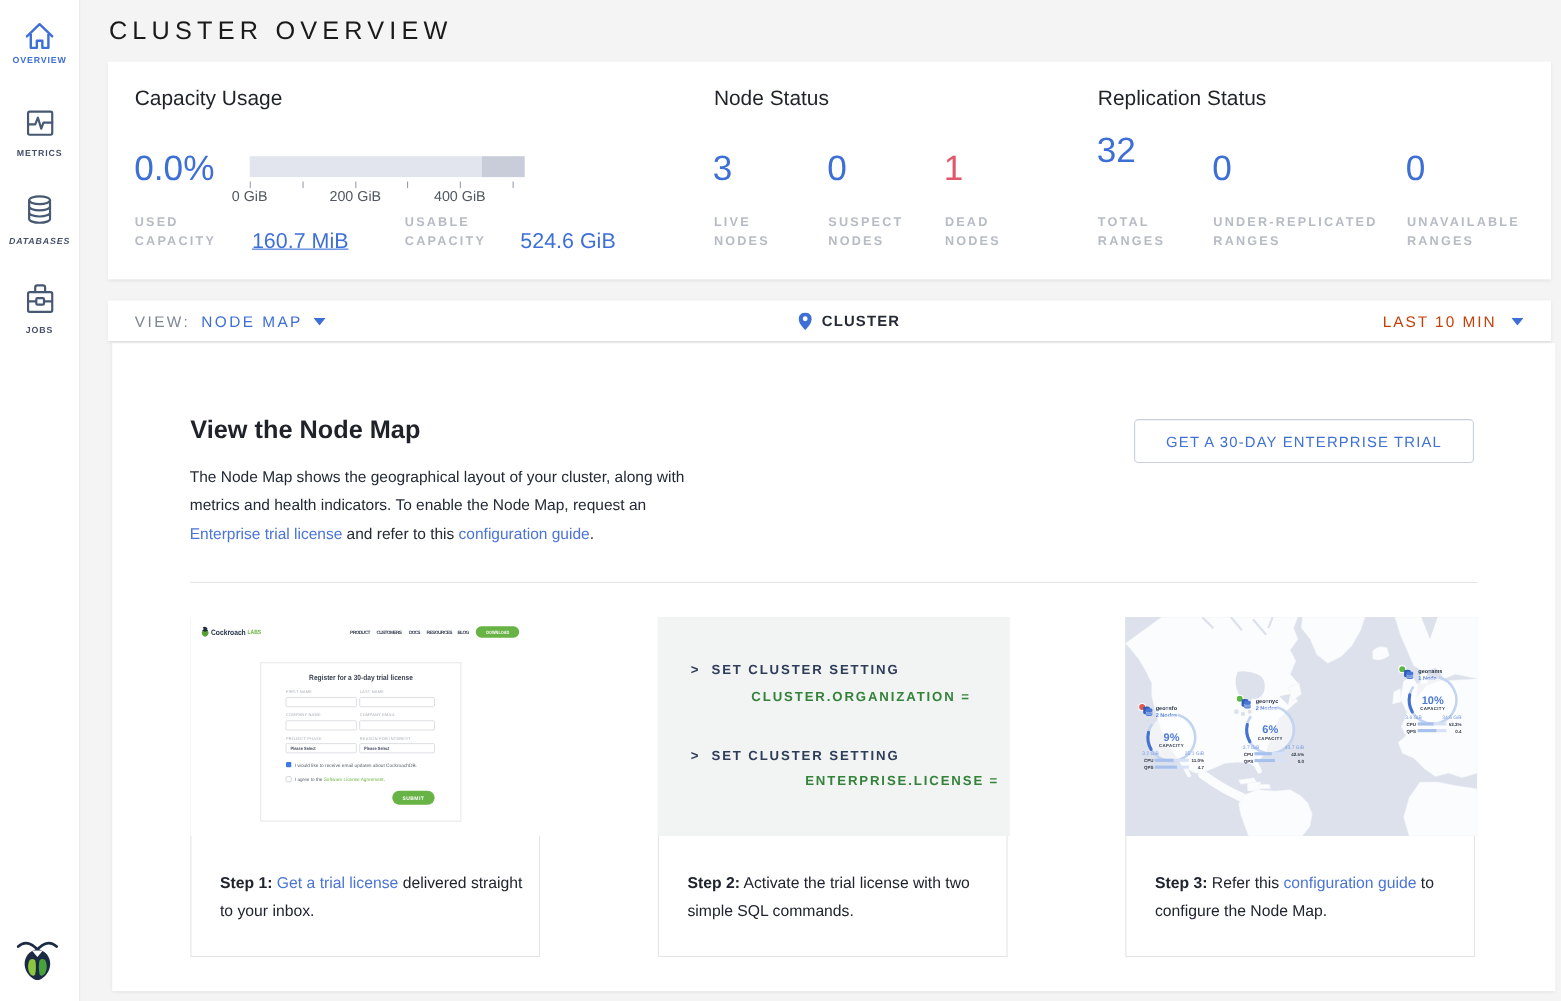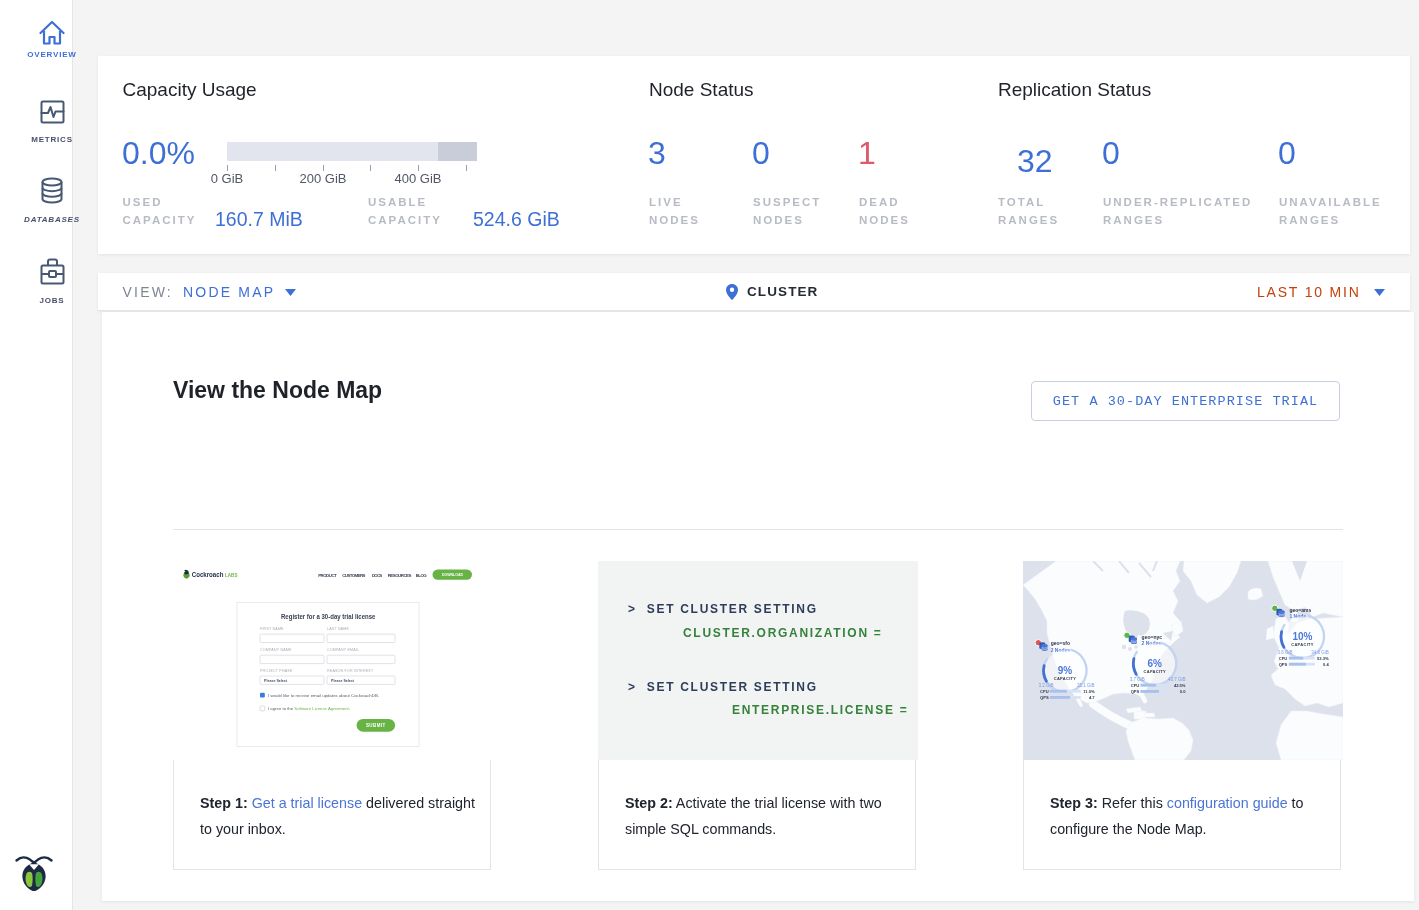--- a/index.html
+++ b/index.html
@@ -1,21 +1,21 @@
 <!DOCTYPE html>
 <html><head>
 <meta charset="utf-8">
 <style>
   * { margin:0; padding:0; box-sizing:border-box; }
   html,body { width:1419px; height:910px; overflow:hidden; }
   body { background:#f4f4f5; font-family:"Liberation Sans",sans-serif; position:relative; }
   .abs { position:absolute; }
   
   #sidebar { position:absolute; left:0; top:0; width:73px; height:910px; background:#fff; border-right:1px solid #e5e5e5; }
-  .navitem { position:absolute; left:16px; width:72px; text-align:center; }
+  .navitem { position:absolute; left:0; width:72px; text-align:center; }
   .navlabel { font-size:8px; font-weight:bold; letter-spacing:0.8px; color:#47506b; margin-top:6px; }
   .navitem svg { display:block; margin:0 auto; }
   
   #content { position:absolute; left:98px; top:0; width:1312px; height:910px; }
   .card { position:absolute; background:#fff; box-shadow:0 1px 3px rgba(0,0,0,0.07); }
   .seclabel { font-size:11.5px; letter-spacing:2px; color:#b7bbc3; line-height:17.5px; font-weight:bold; }
   .bignum { font-size:32px; color:#3d6fd6; line-height:1; }
   .sectitle { font-size:19px; color:#1f2229; line-height:1; }
   .statval { font-size:19.5px; color:#3d6fd6; line-height:1; }
 </style>
@@ -57,20 +57,21 @@
   <svg class="abs" style="left:14px; top:850px;" width="40" height="41" viewBox="0 0 40 41">
     <path d="M2.5 10.5 C9 4.5 16 7 24.5 18.5" stroke="#1c2a44" stroke-width="2.4" fill="none" stroke-linecap="round"></path>
     <path d="M37.5 10.5 C31 4.5 24 7 15.5 18.5" stroke="#1c2a44" stroke-width="2.4" fill="none" stroke-linecap="round"></path>
     <path d="M20 12.5 C27.5 14.5 32 20 31.6 27 C31.2 34 26 39.5 20 41.5 C14 39.5 8.8 34 8.4 27 C8 20 12.5 14.5 20 12.5 Z" fill="#1c2a44"></path>
     <path d="M15 14.2 L25 14.2 L20 20 Z" fill="#fff"></path>
     <path d="M12.2 24.5 C12.8 21.8 15.8 20.8 18 23 C18.9 26.5 18.9 31 18 35.8 C16.3 38.3 13.3 36.6 12.2 33 C11.3 30 11.3 27.3 12.2 24.5 Z" fill="#8cc63f"></path>
     <path d="M27.8 24.5 C27.2 21.8 24.2 20.8 22 23 C21.1 26.5 21.1 31 22 35.8 C23.7 38.3 26.7 36.6 27.8 33 C28.7 30 28.7 27.3 27.8 24.5 Z" fill="#46a33c"></path>
   </svg>
 </div>
 <div id="content">
+  <div id="h1" class="abs" style="left:1px; top:16px; font-size:23px; letter-spacing:4.7px; color:#1a1a1a; line-height:1;">CLUSTER OVERVIEW</div>
 
   <div class="card" id="summary" style="left:0; top:56px; width:1312px; height:198px;">
     <div class="abs sectitle" style="left:24.5px; top:24px;">Capacity Usage</div>
     <div class="abs sectitle" style="left:551px; top:24px;">Node Status</div>
     <div class="abs sectitle" style="left:900px; top:24px;">Replication Status</div>
 
     <div class="abs bignum" style="left:24px; top:80.5px;">0.0%</div>
 
     <div class="abs" style="left:129px; top:86px; width:211px; height:19px; background:#e3e5ee;"></div>
     <div class="abs" style="left:340px; top:86px; width:39px; height:19px; background:#c9cdd9;"></div>
@@ -80,32 +81,32 @@
         <div class="abs" style="left:224.6px; top:109px; width:1px; height:6px; background:#9aa0ab;"></div>
         <div class="abs" style="left:272.4px; top:109px; width:1px; height:6px; background:#9aa0ab;"></div>
         <div class="abs" style="left:320.2px; top:109px; width:1px; height:6px; background:#9aa0ab;"></div>
         <div class="abs" style="left:368px; top:109px; width:1px; height:6px; background:#9aa0ab;"></div>
       </div>
     <div class="abs ticklabel" style="left:109px; top:116px; width:40px; text-align:center;">0 GiB</div>
     <div class="abs ticklabel" style="left:195px; top:116px; width:60px; text-align:center;">200 GiB</div>
     <div class="abs ticklabel" style="left:290px; top:116px; width:60px; text-align:center;">400 GiB</div>
 
     <div class="abs seclabel" style="left:24.5px; top:138px;">USED<br>CAPACITY</div>
-    <div class="abs statval" style="left:117px; top:154px;">160.7 MiB</div>
+    <div class="abs statval" style="left:131px; top:154px;text-decoration:underline;">160.7 MiB</div>
     <div class="abs seclabel" style="left:270px; top:138px;">USABLE<br>CAPACITY</div>
     <div class="abs statval" style="left:375px; top:154px;">524.6 GiB</div>
 
     <div class="abs bignum" style="left:550px; top:80.5px;">3</div>
     <div class="abs bignum" style="left:654px; top:80.5px;">0</div>
     <div class="abs bignum" style="left:760px; top:80.5px; color:#e0586c;">1</div>
     <div class="abs seclabel" style="left:551px; top:138px;">LIVE<br>NODES</div>
     <div class="abs seclabel" style="left:655px; top:138px;">SUSPECT<br>NODES</div>
     <div class="abs seclabel" style="left:761px; top:138px;">DEAD<br>NODES</div>
 
-    <div class="abs bignum" style="left:899px; top:89px;margin-left:20px;">32</div>
+    <div class="abs bignum" style="left:899px; top:64px;">32</div>
     <div class="abs bignum" style="left:1004px; top:80.5px;">0</div>
     <div class="abs bignum" style="left:1180px; top:80.5px;">0</div>
     <div class="abs seclabel" style="left:900px; top:138px;">TOTAL<br>RANGES</div>
     <div class="abs seclabel" style="left:1005px; top:138px;">UNDER-REPLICATED<br>RANGES</div>
     <div class="abs seclabel" style="left:1181px; top:138px;">UNAVAILABLE<br>RANGES</div>
   </div>
 
   <div class="card" id="toolbar" style="left:0; top:273px; width:1312px; height:38px; border-bottom:1px solid #e4e4e4;">
     <div class="abs" style="left:24.5px; top:11.5px; font-size:14px; letter-spacing:2.2px; color:#7e8694; line-height:1;">VIEW:</div>
     <div class="abs" style="left:85px; top:11.5px; font-size:14px; letter-spacing:2.2px; color:#3d6fd6; line-height:1;">NODE MAP</div>
@@ -118,21 +119,26 @@
       </svg>
     <div class="abs" style="left:649px; top:11.5px; font-size:13.5px; letter-spacing:1.1px; color:#262b35; font-weight:bold; line-height:1;">CLUSTER</div>
     <div class="abs" style="left:1159px; top:11.5px; font-size:14px; letter-spacing:1.8px; color:#c2410c; line-height:1;">LAST 10 MIN</div>
     <svg class="abs" style="left:1276px; top:16px;" width="11" height="7">
         <polygon points="0,0 11,0 5.5,7" fill="#3d6fd6"></polygon>
       </svg>
   </div>
 
   <div class="card" id="panel" style="left:4px; top:312px; width:1312px; height:589px;">
     <div class="abs" style="left:71px; top:67px; font-size:23px; font-weight:bold; color:#1f2229; line-height:1;">View the Node Map</div>
-    <div class="abs" style="left:929px; top:69px; width:309px; height:40px; border:1px solid #c7d0de; border-radius:4px;font-family:Liberation Mono, monospace;">
+    <div class="abs" style="left:70.5px; top:108px; font-size:14.1px; color:#242a35; line-height:26px;">
+      The Node Map shows the geographical layout of your cluster, along with<br>
+      metrics and health indicators. To enable the Node Map, request an<br>
+      <span class="link">Enterprise trial license</span> and refer to this <span class="link">configuration guide</span>.
+    </div>
+    <div class="abs" style="left:929px; top:69px; width:309px; height:40px; border:1px solid #c7d0de; border-radius:4px;">
       <div style="text-align:center; margin-top:12.5px; font-size:13.5px; letter-spacing:1.05px; color:#3f71d3; line-height:1;">GET A 30-DAY ENTERPRISE TRIAL</div>
     </div>
     <div class="abs" style="left:70.5px; top:217px; width:1170px; height:1px; background:#e4e4e4;"></div>
 
     <div class="abs stepcard" style="left:71px; top:249px;">
       <div id="shot1">
       <svg width="320" height="199" viewBox="0 0 320 199" font-family="Liberation Sans, sans-serif">
         <rect width="320" height="199" fill="#ffffff"></rect>
 
         <path d="M11.2 9.6 C12.6 8.2 14.6 8.8 15.8 10.9 L13.5 12 Z" fill="#1d2a42"></path>

